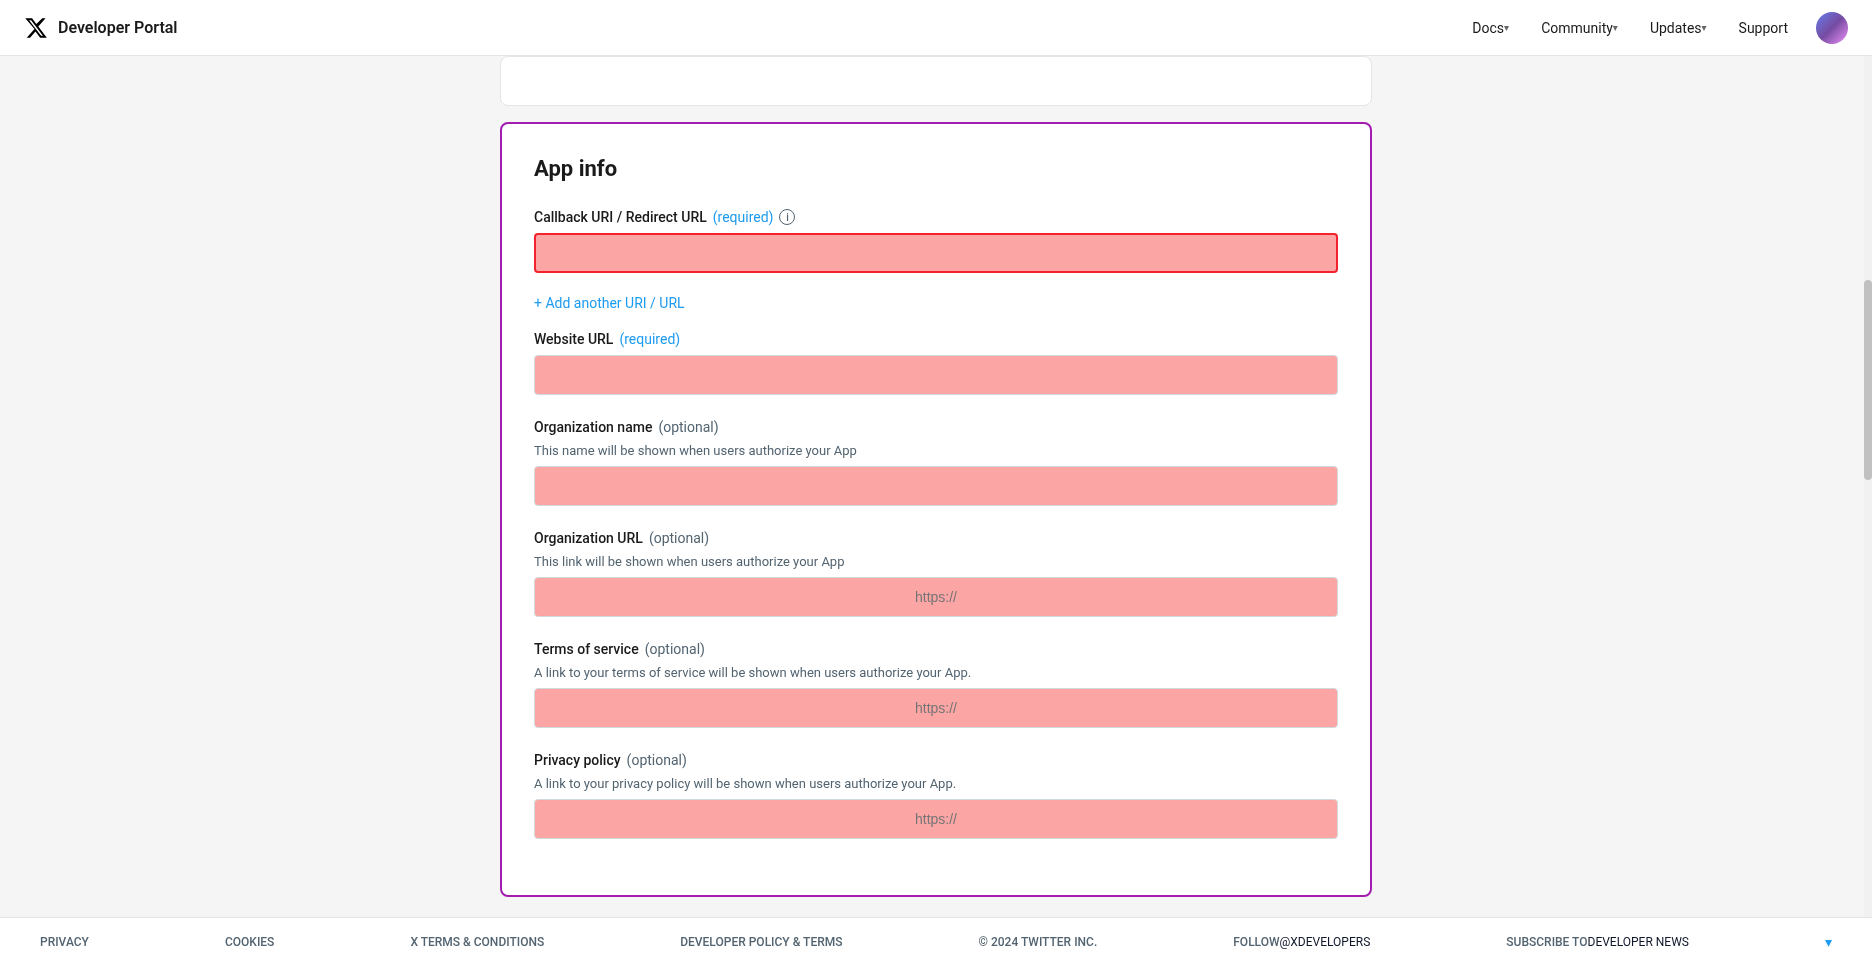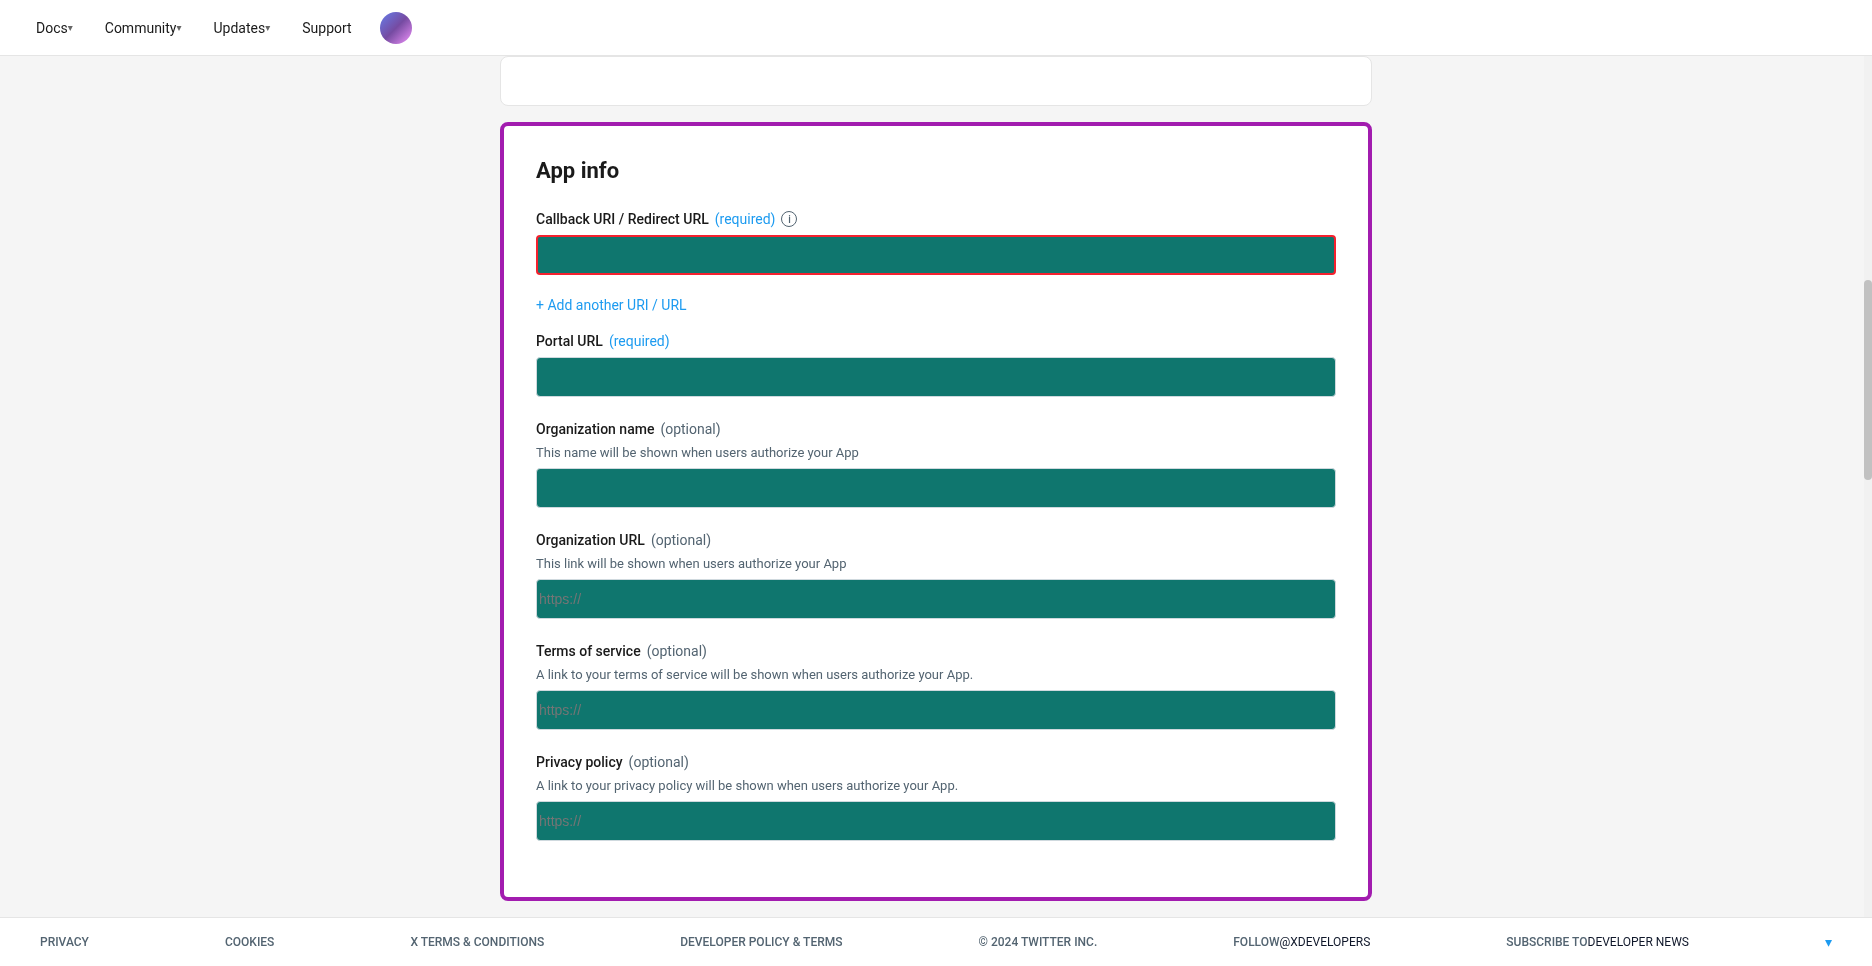--- a/index.html
+++ b/index.html
@@ -92,21 +92,21 @@
       border: 1px solid #e5e5e5;
       padding: 24px;
       margin-bottom: 16px;
       height: 50px;
     }
 
     
     .app-info-card {
       background: #fff;
       border-radius: 8px;
-      border: 4px solid #a21caf;
+      border: 2px solid #a21caf;
       padding: 32px;
       margin-bottom: 16px;
     }
 
     .card-title {
       font-size: 22px;
       font-weight: 700;
       color: #1a1a1a;
       margin-bottom: 28px;
     }
@@ -152,25 +152,26 @@
       font-size: 13px;
       color: #536471;
       margin-bottom: 8px;
     }
 
     .form-input {
       width: 100%;
       height: 40px;
       border: 1px solid #cfd9de;
       border-radius: 4px;
-      padding: 8px 2px;
-      font-size: 14px;
-      color: #1a1a1a;
-      background: #0f766e;
+      padding: 8px 11px;
+      font-size: 14px;
+      color: #1a1a1a;
+      background: #fca5a5;
       outline: none;
+      text-align: center;
     }
 
     .form-input.error {
       border: 2px solid #f4212e;
     }
 
     .form-input.has-placeholder::placeholder {
       color: #c4c4c4;
     }
 
@@ -239,20 +240,26 @@
 
     .footer-section {
       display: flex;
       align-items: center;
     }
   </style>
 </head>
 <body>
 
 <header class="header">
+  <div class="header-left">
+    <svg class="x-logo" viewBox="0 0 24 24" fill="none">
+      <path d="M18.244 2.25h3.308l-7.227 8.26 8.502 11.24H16.17l-4.714-6.231-5.401 6.231H2.748l7.73-8.835L1.254 2.25H8.08l4.258 5.63zm-1.161 17.52h1.833L7.084 4.126H5.117z" fill="#000"></path>
+    </svg>
+    <span class="portal-title">Developer Portal</span>
+  </div>
   <nav class="header-nav">
     <div class="nav-item">
       <span>Docs</span>
       <span class="chevron">▾</span>
     </div>
     <div class="nav-item">
       <span>Community</span>
       <span class="chevron">▾</span>
     </div>
     <div class="nav-item">
@@ -281,21 +288,21 @@
       </div>
       <input type="text" class="form-input error has-placeholder" value="" placeholder="" style="">
     </div>
 
     <div class="form-group" style="margin-top:-12px; margin-bottom:20px;">
       <span class="add-uri-link">+ Add another URI / URL</span>
     </div>
 
     <div class="form-group">
       <div class="form-label">
-        <span>Portal URL</span>
+        <span>Website URL</span>
         <span class="label-required">(required)</span>
       </div>
       <input type="text" class="form-input has-placeholder" value="" placeholder="" style="">
     </div>
 
     <div class="form-group">
       <div class="form-label">
         <span>Organization name</span>
         <span class="label-optional">(optional)</span>
       </div>

